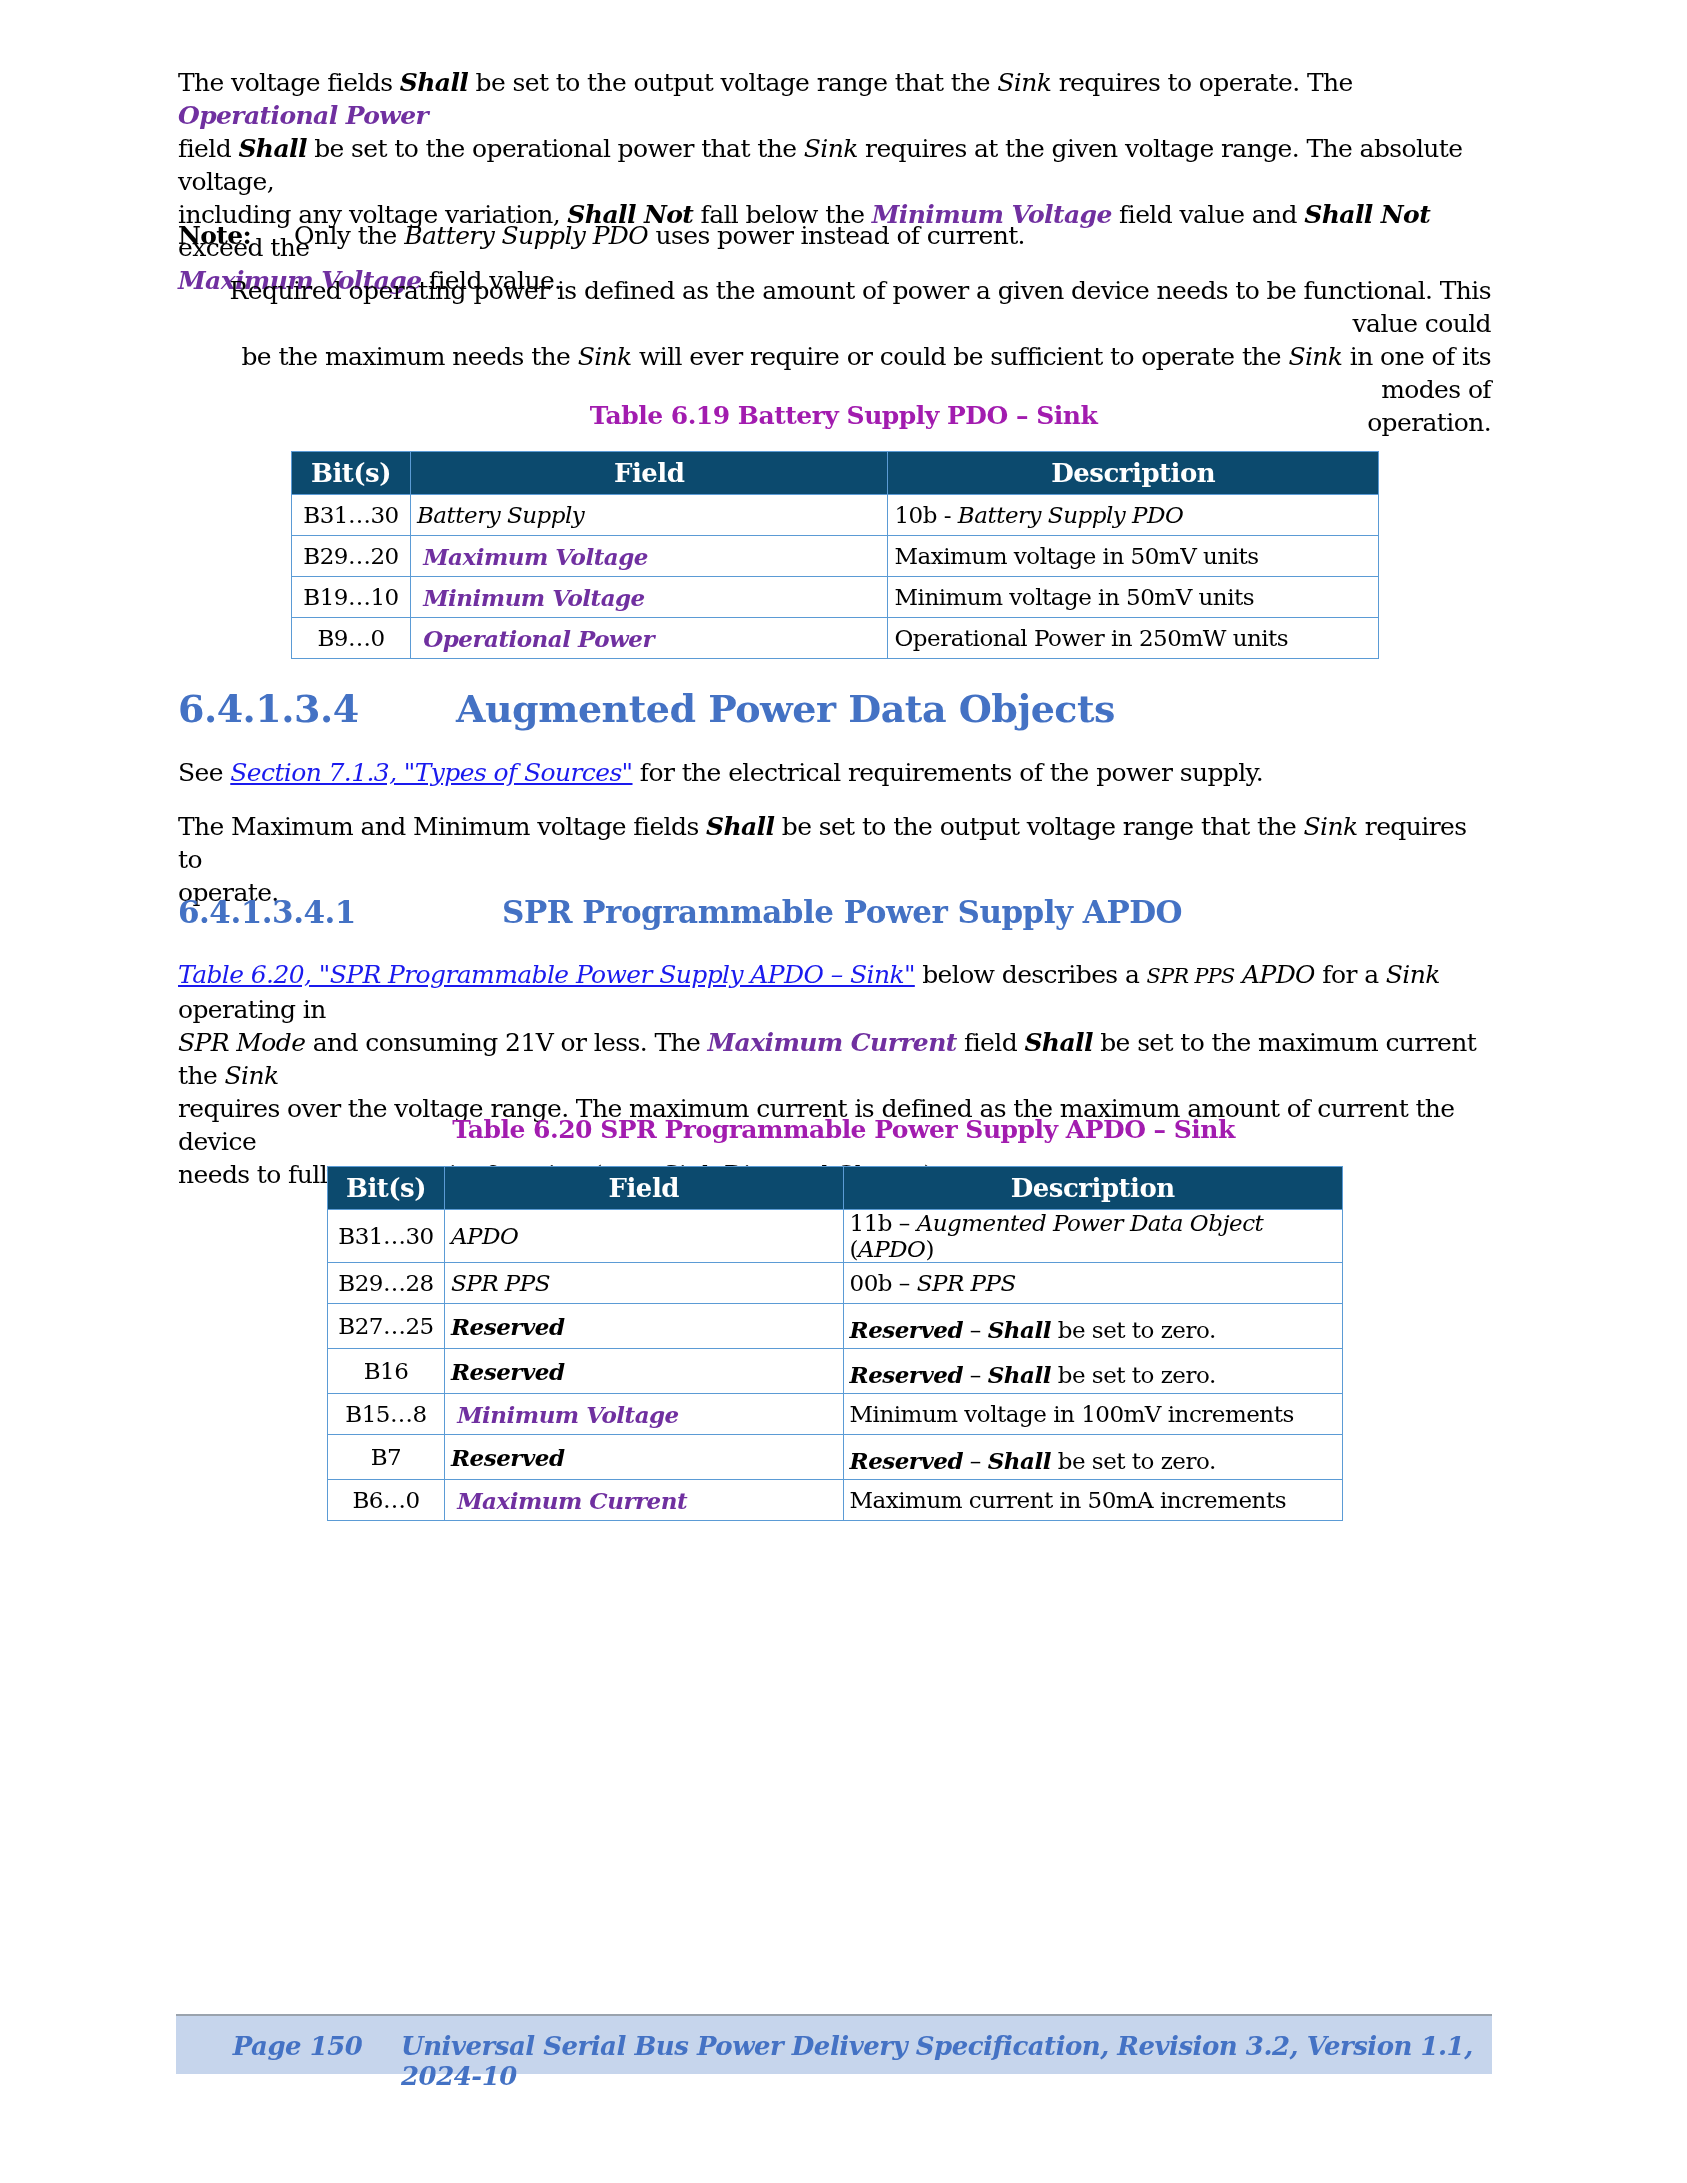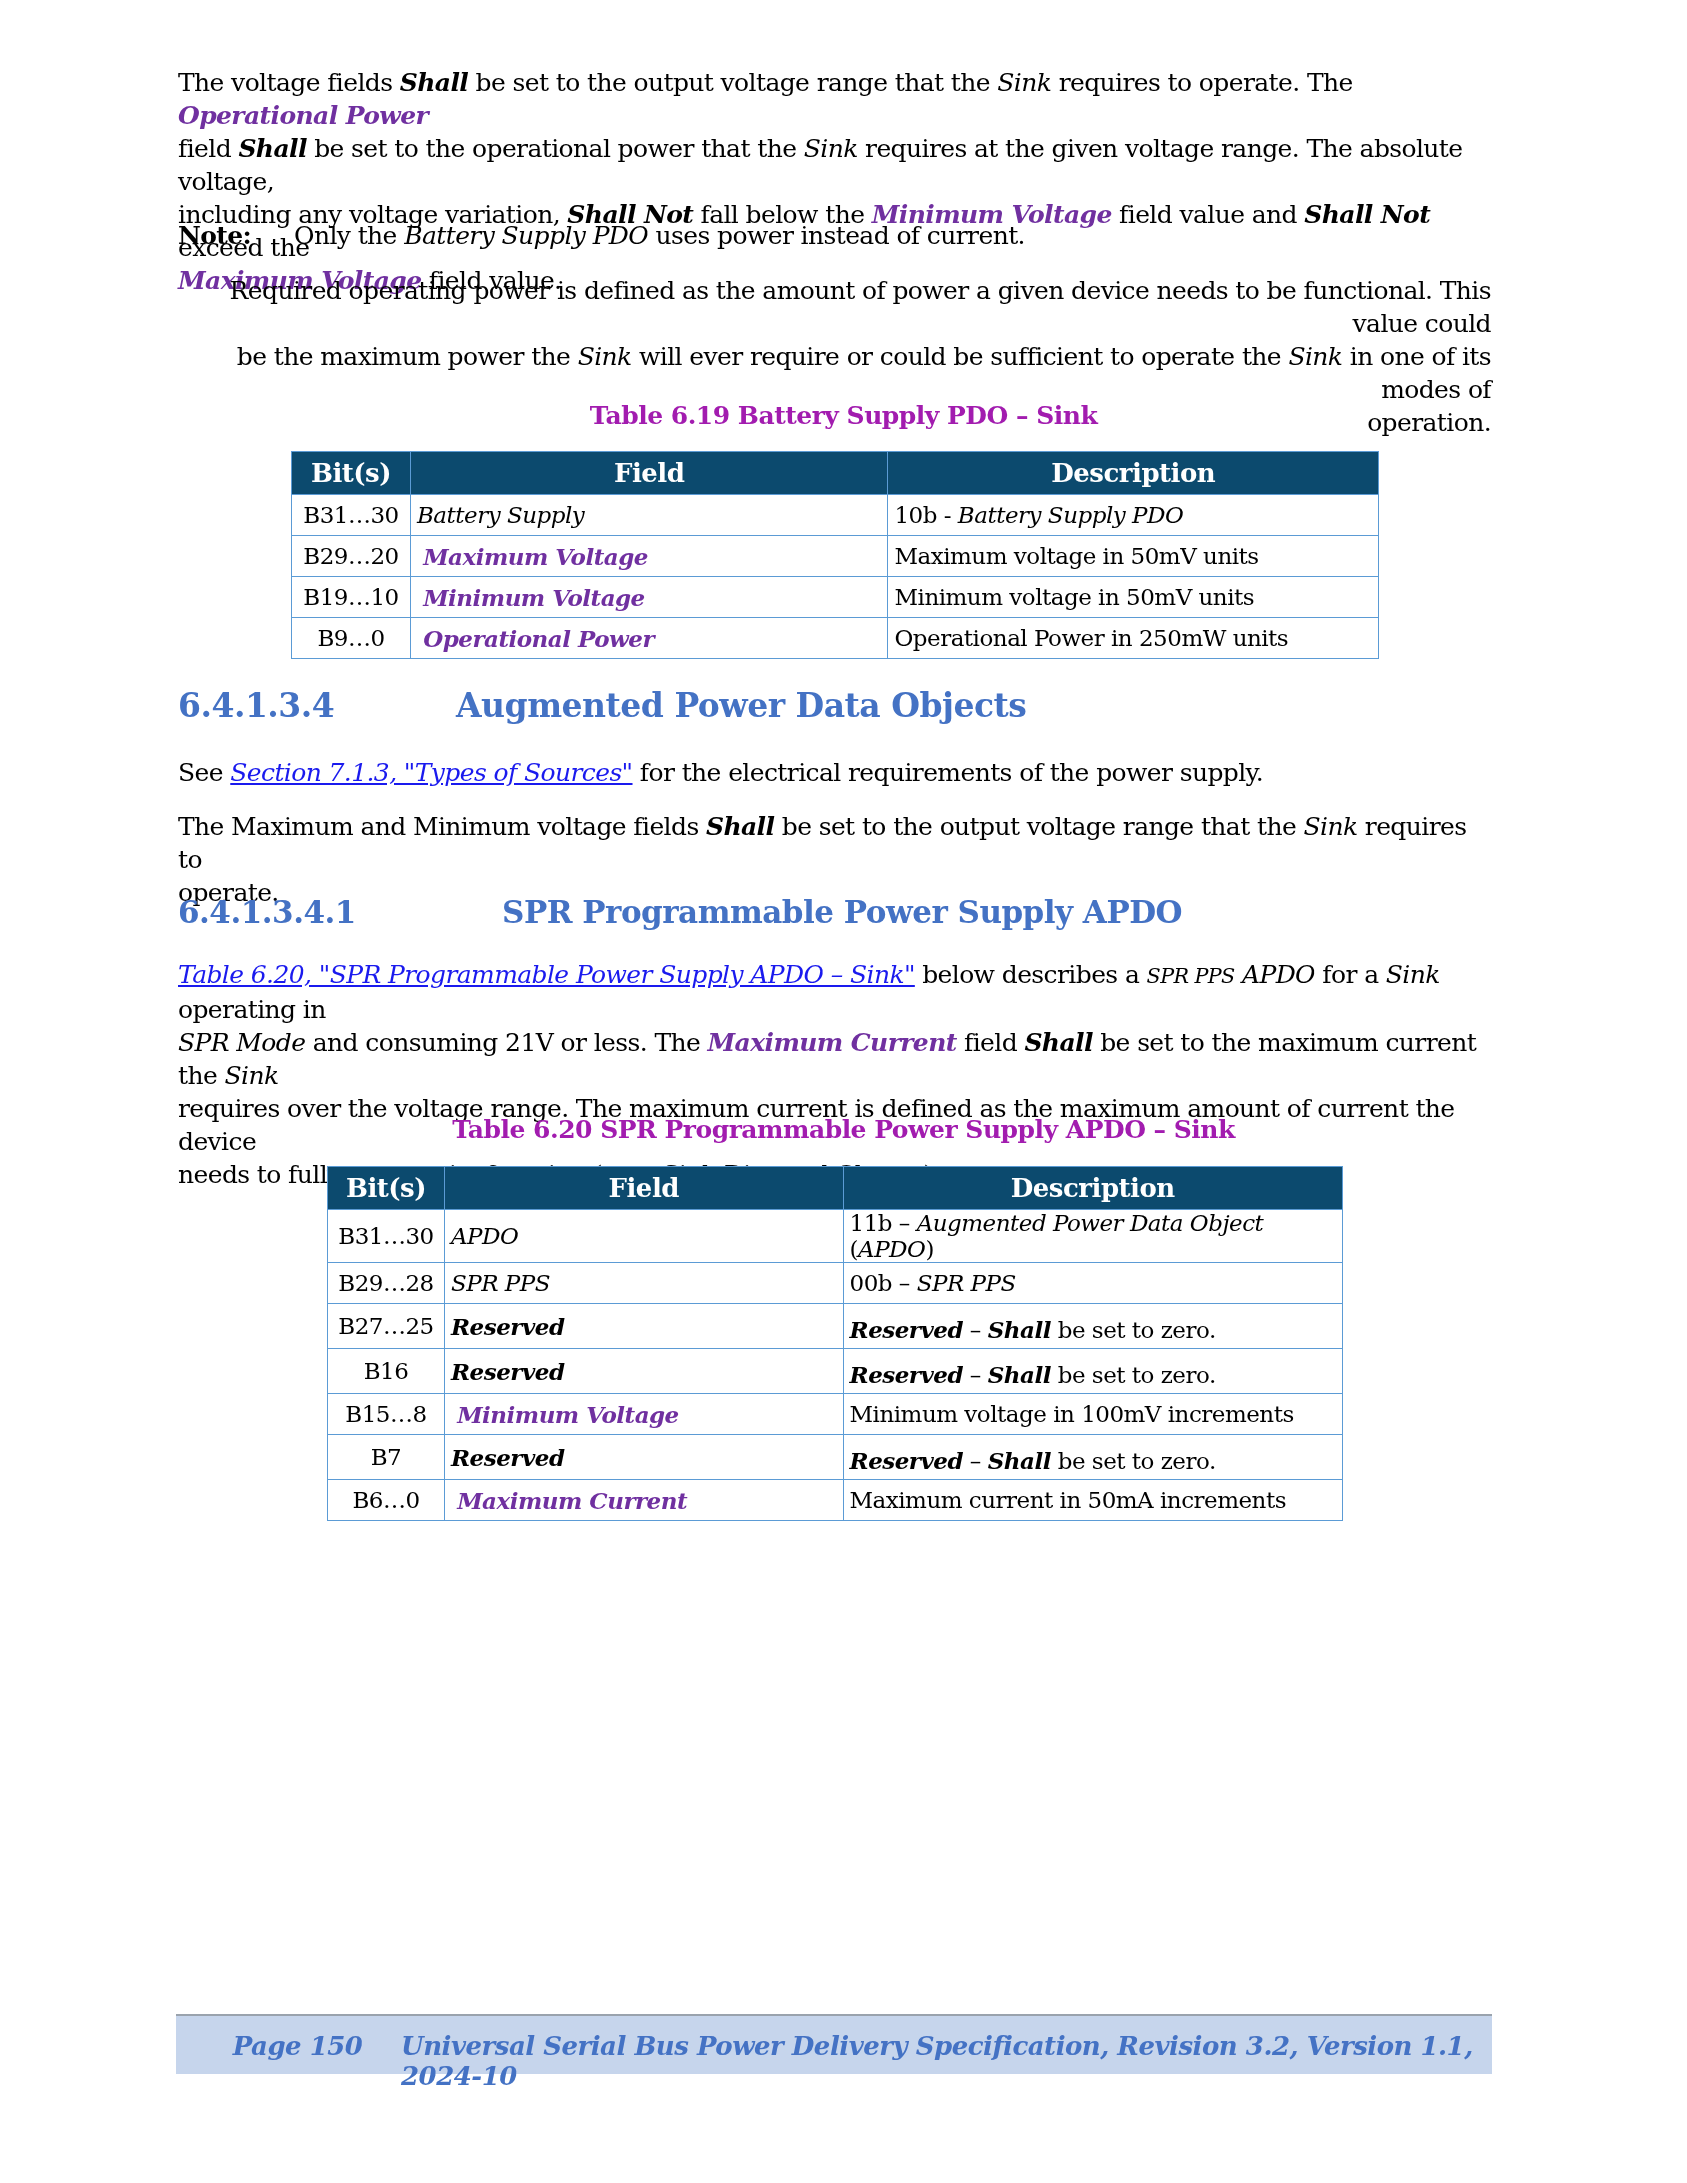--- a/index.html
+++ b/index.html
@@ -6,21 +6,21 @@
   body{width:1687px;height:2183px;position:relative;overflow:hidden;
        font-family:"DejaVu Serif","Liberation Serif",serif;color:#000;}
   .p{position:absolute;left:178px;width:1313px;font-size:25px;line-height:33px;letter-spacing:-0.6px;}
   .i{font-style:italic;}
   .bi{font-style:italic;font-weight:bold;}
   .pu{font-style:italic;font-weight:bold;color:#7030A0;margin-top:40px;}
   .lnk{font-style:italic;color:#1a1aee;text-decoration:underline;}
   .sm{font-size:20.7px;}
   .caption{position:absolute;left:0;width:1687px;text-align:center;color:#a21caf;
            font-weight:bold;font-size:25px;letter-spacing:-0.5px;}
-  .h{position:absolute;left:178px;color:#4472C4;font-weight:bold;font-size:33px;letter-spacing:-0.5px;}
+  .h{position:absolute;left:178px;color:#4472C4;font-weight:bold;font-size:38px;letter-spacing:-0.5px;}
   .h .num{position:absolute;left:0;}
   table.spec{position:absolute;border-collapse:collapse;font-size:23px;letter-spacing:-0.5px;}
   table.spec th{background:#0c4a6e;color:#fff;font-weight:bold;font-size:26px;
                 border:1.6px solid #5B9BD5;border-top-color:#5B9BD5;padding:0 5.2px;}
   table.spec td{border:1.6px solid #5B9BD5;padding:0 6px;vertical-align:middle;}
   table.spec td.bits{text-align:center;padding:0 4.1px;}
   .reserved-desc{display:inline-block;padding-top:6.2px;}
   .footer{position:absolute;left:176px;top:2014px;width:1316px;height:58px;
           background:#C6D5EC;border-top:2.1px solid #9AA3AD;
           color:#4472C4;font-style:italic;font-weight:bold;font-size:26px;}
@@ -35,21 +35,21 @@
   <span>including any voltage variation, </span><span class="bi">Shall Not</span><span> fall below the </span><span class="pu">Minimum Voltage</span><span> field value and </span><span class="bi">Shall Not</span><span> exceed the</span><br>
   <span class="pu">Maximum Voltage</span><span> field value.</span>
 </div>
 
 <div class="p" style="top:219px;">
   <span style="font-weight:bold;display:inline-block;width:116px;">Note:</span><span>Only the </span><span class="i">Battery Supply PDO</span><span> uses power instead of current.</span>
 </div>
 
 <div class="p" style="top:274px;text-align:right;">
   <span>Required operating power is defined as the amount of power a given device needs to be functional. This value could</span><br>
-  <span>be the maximum power the </span><span class="i">Sink</span><span> will ever require or could be sufficient to operate the </span><span class="i">Sink</span><span> in one of its modes of</span><br>
+  <span>be the maximum needs the </span><span class="i">Sink</span><span> will ever require or could be sufficient to operate the </span><span class="i">Sink</span><span> in one of its modes of</span><br>
   <span>operation.</span>
 </div>
 
 <div class="caption" style="top:401px;">Table 6.19  Battery Supply PDO – Sink</div>
 
 <table class="spec" style="left:291px;top:451px;width:1088px;">
   <colgroup>
       <col style="width:119px">
       <col style="width:478px">
       <col style="width:491px">

